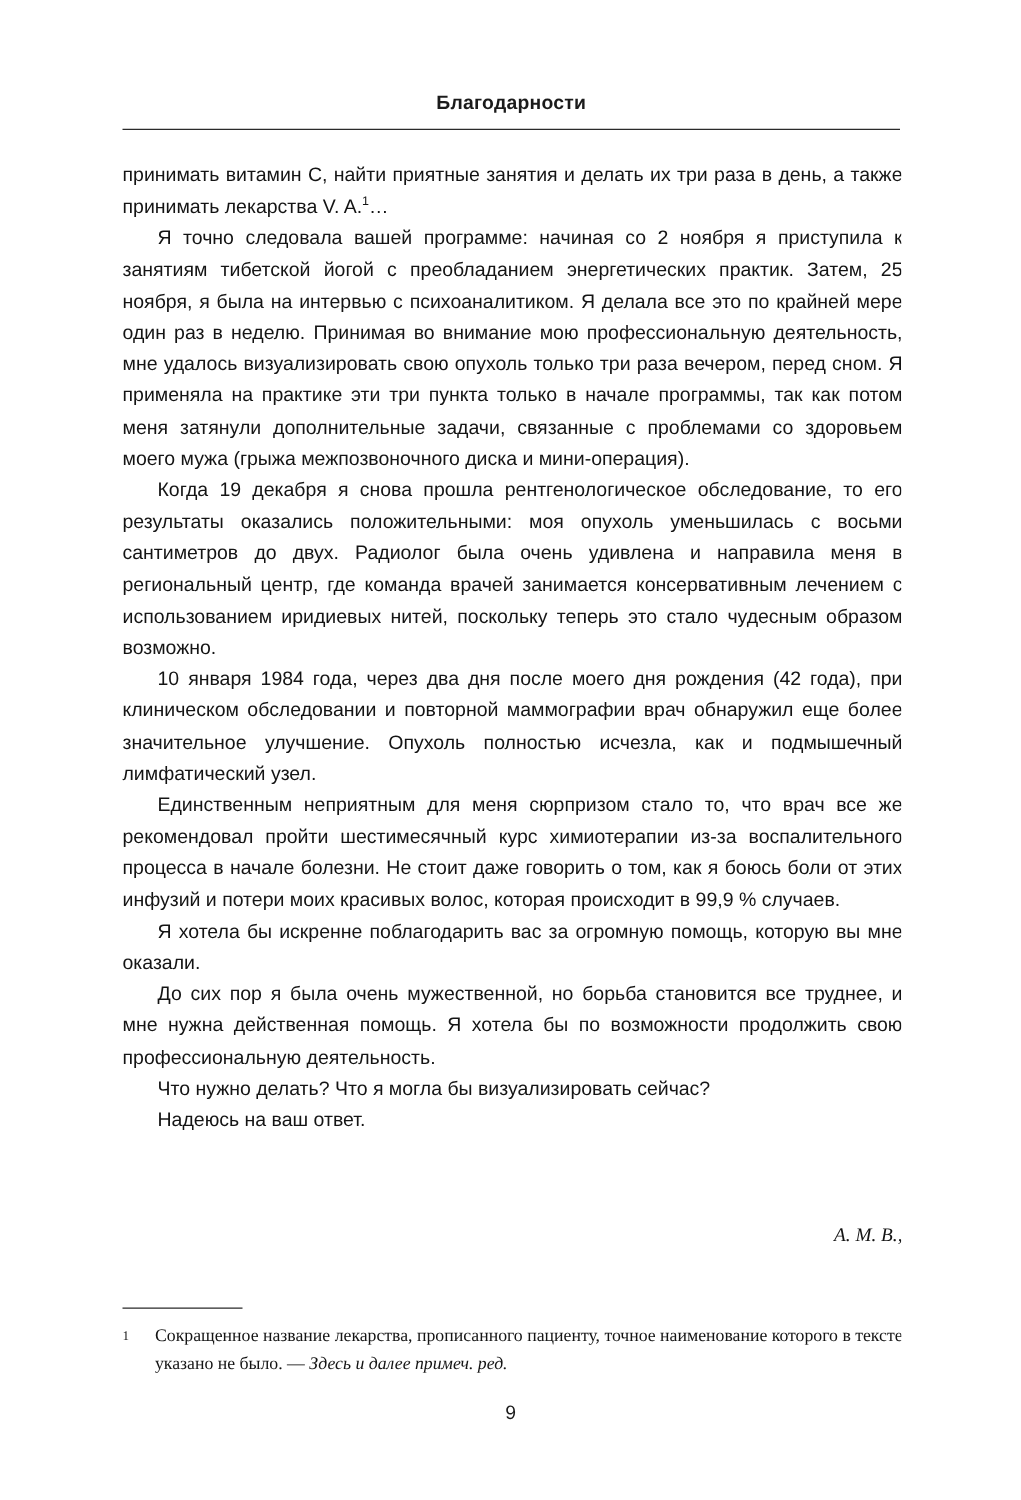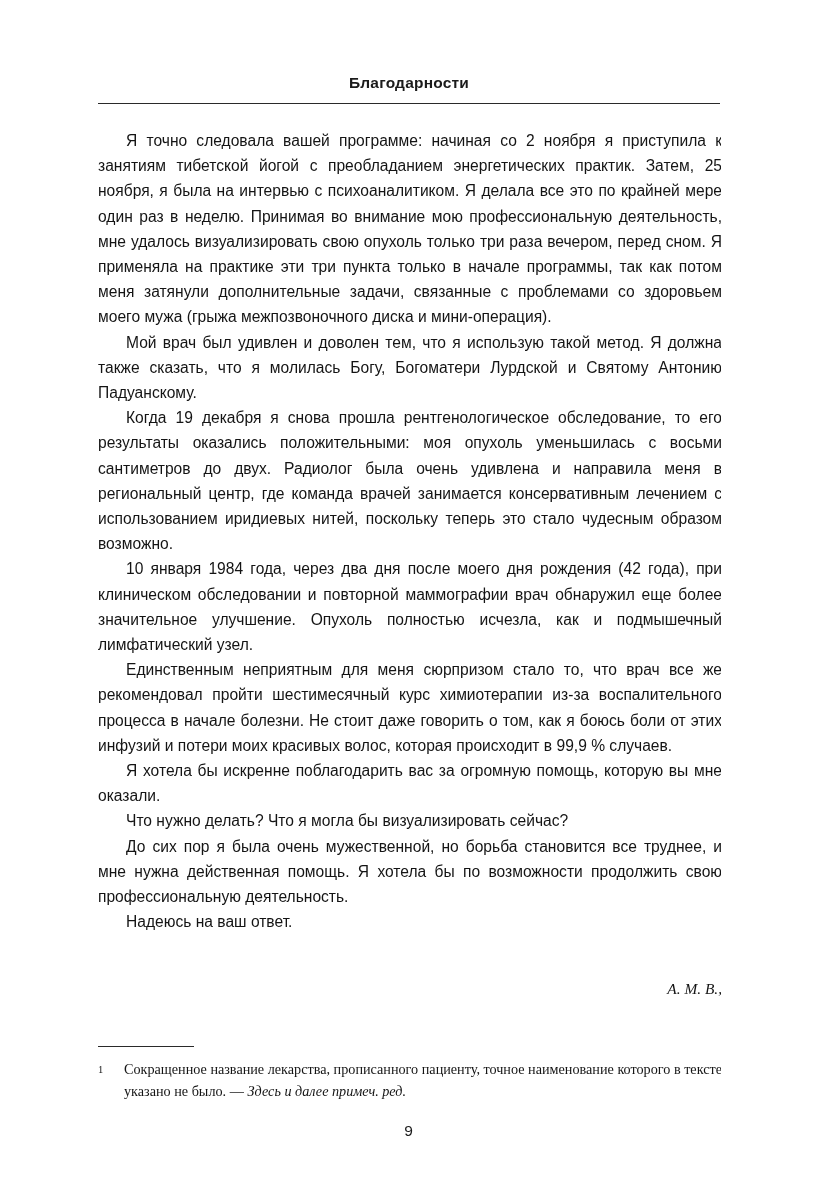--- a/index.html
+++ b/index.html
@@ -115,28 +115,28 @@
 </style>
 </head>
 <body>
 
 <div class="page">
 
   <div class="header">Благодарности</div>
   <div class="header-rule"></div>
 
   <div class="body-text">
+    <p><span>принимать витамин C, найти приятные занятия и делать их три раза в день, а также принимать лекарства V. A.</span><span class="sup">1</span><span>…</span></p>
     <p class="indent">Я точно следовала вашей программе: начиная со 2 ноября я приступила к занятиям тибетской йогой с преобладанием энергетических практик. Затем, 25 ноября, я была на интервью с психоаналитиком. Я делала все это по крайней мере один раз в неделю. Принимая во внимание мою профессиональную деятельность, мне удалось визуализировать свою опухоль только три раза вечером, перед сном. Я применяла на практике эти три пункта только в начале программы, так как потом меня затянули дополнительные задачи, связанные с проблемами со здоровьем моего мужа (грыжа межпозвоночного диска и мини-операция).</p>
-    <p class="indent">Мой врач был удивлен и доволен тем, что я использую такой метод. Я должна также сказать, что я молилась Богу, Богоматери Лурдской и Святому Антонию Падуанскому.</p>
     <p class="indent">Когда 19 декабря я снова прошла рентгенологическое обследование, то его результаты оказались положительными: моя опухоль уменьшилась с восьми сантиметров до двух. Радиолог была очень удивлена и направила меня в региональный центр, где команда врачей занимается консервативным лечением с использованием иридиевых нитей, поскольку теперь это стало чудесным образом возможно.</p>
     <p class="indent">10 января 1984 года, через два дня после моего дня рождения (42 года), при клиническом обследовании и повторной маммографии врач обнаружил еще более значительное улучшение. Опухоль полностью исчезла, как и подмышечный лимфатический узел.</p>
     <p class="indent">Единственным неприятным для меня сюрпризом стало то, что врач все же рекомендовал пройти шестимесячный курс химиотерапии из-за воспалительного процесса в начале болезни. Не стоит даже говорить о том, как я боюсь боли от этих инфузий и потери моих красивых волос, которая происходит в 99,9 % случаев.</p>
     <p class="indent">Я хотела бы искренне поблагодарить вас за огромную помощь, которую вы мне оказали.</p>
+    <p class="indent">До сих пор я была очень мужественной, но борьба становится все труднее, и мне нужна действенная помощь. Я хотела бы по возможности продолжить свою профессиональную деятельность.</p>
     <p class="indent">Что нужно делать? Что я могла бы визуализировать сейчас?</p>
-    <p class="indent">До сих пор я была очень мужественной, но борьба становится все труднее, и мне нужна действенная помощь. Я хотела бы по возможности продолжить свою профессиональную деятельность.</p>
     <p class="indent">Надеюсь на ваш ответ.</p>
   </div>
 
   <div class="signature">
     <div>А. М. В.,</div>
   </div>
 
   <div class="footnote-rule"></div>
 
   <div class="footnote">

